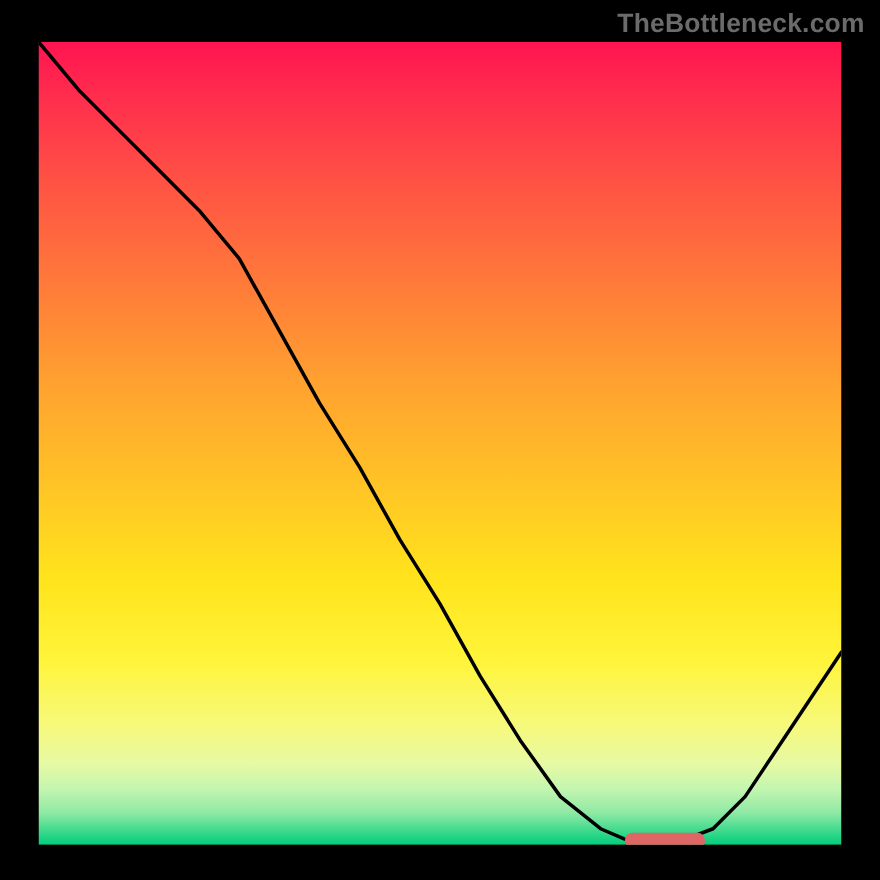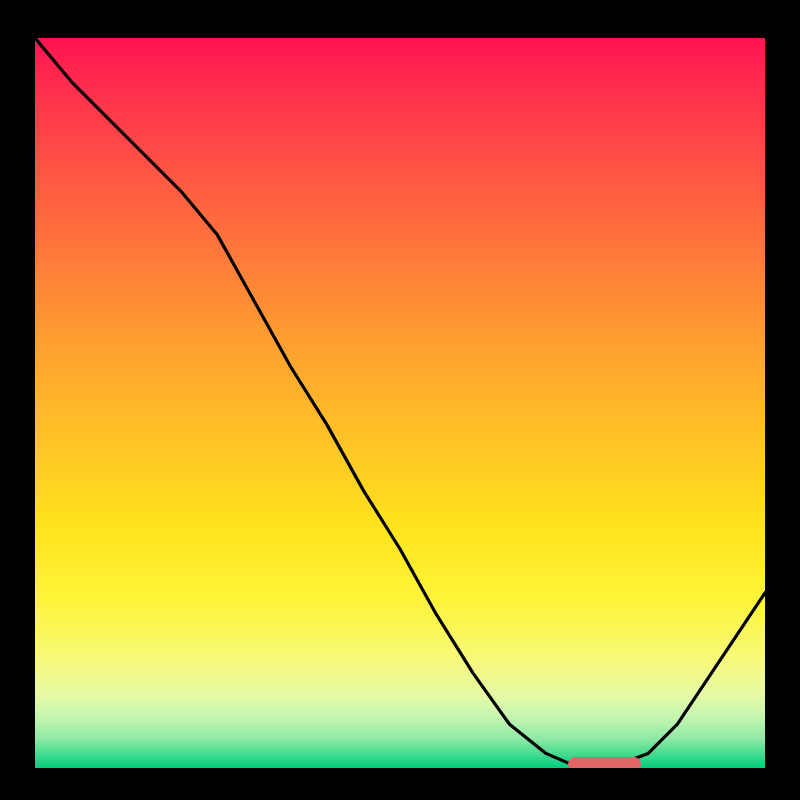--- a/index.html
+++ b/index.html
@@ -72,20 +72,21 @@
     border-radius: 7px;
     background: #e06666;
     z-index: 12;
   }
 </style>
 </head>
 <body>
 
 <div class="container">
 
+  <div class="watermark">TheBottleneck.com</div>
 
   <div class="plot-area">
     <div class="gradient-bg"></div>
 
     <svg class="curve" viewBox="0 0 730 730" preserveAspectRatio="none">
       <path id="curve-path" d="M0.00 0.00 L36.50 43.80 L73.00 80.30 L109.50 116.80 L146.00 153.30 L182.50 197.10 L219.00 262.80 L255.50 328.50 L292.00 386.90 L328.50 452.60 L365.00 511.00 L401.50 576.70 L438.00 635.10 L474.50 686.20 L511.00 715.40 L532.90 724.89 L554.80 726.35 L584.00 726.35 L613.20 715.40 L642.40 686.20 L671.60 642.40 L700.80 598.60 L730.00 554.80" fill="none" stroke="#000000" stroke-width="3.2" stroke-linejoin="round" stroke-linecap="round"></path>
     </svg>
 
     <div id="marker" class="marker" style="left: 532.9px; width: 73px; top: 719.35px; background: rgb(224, 102, 102);"></div>
   </div>

